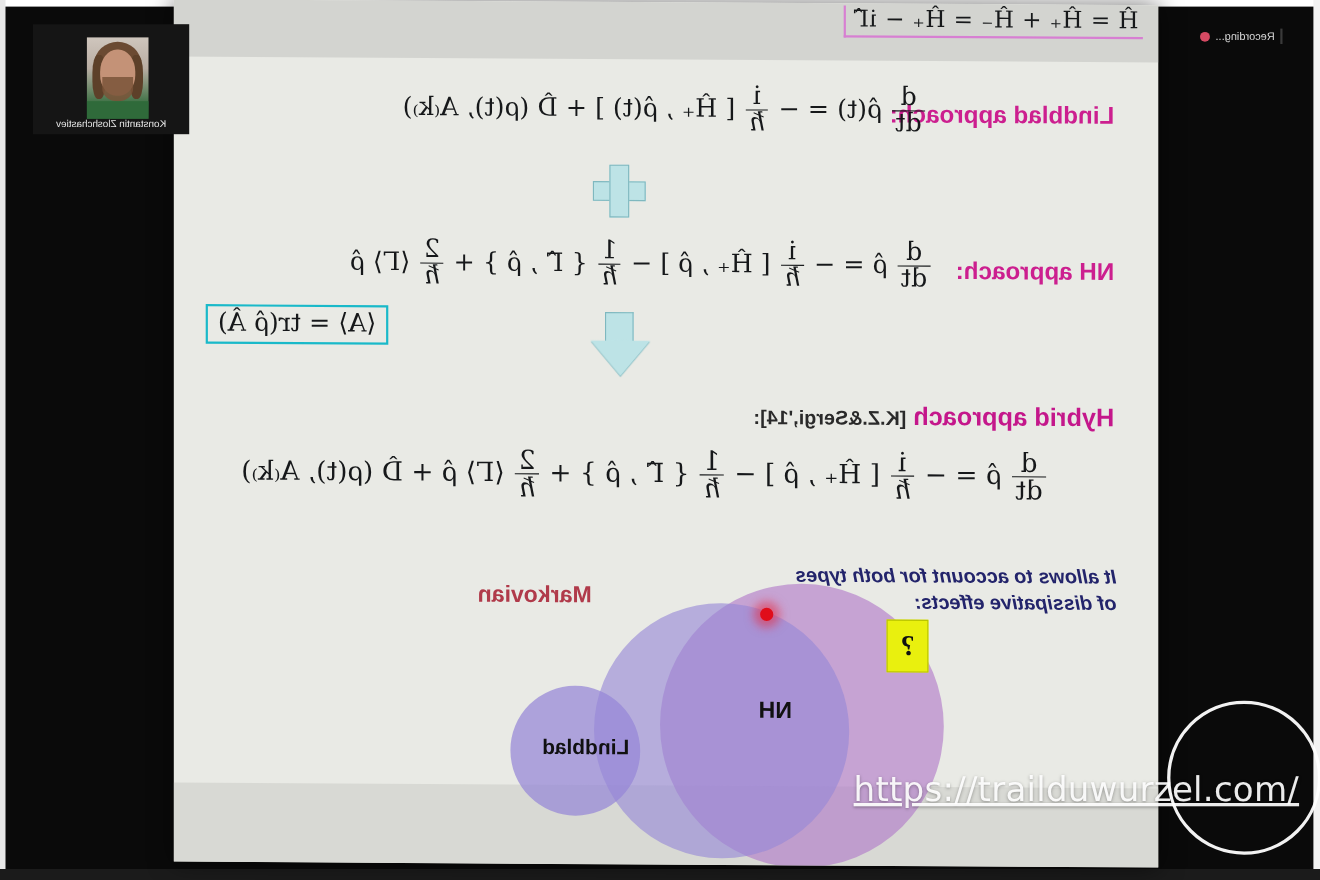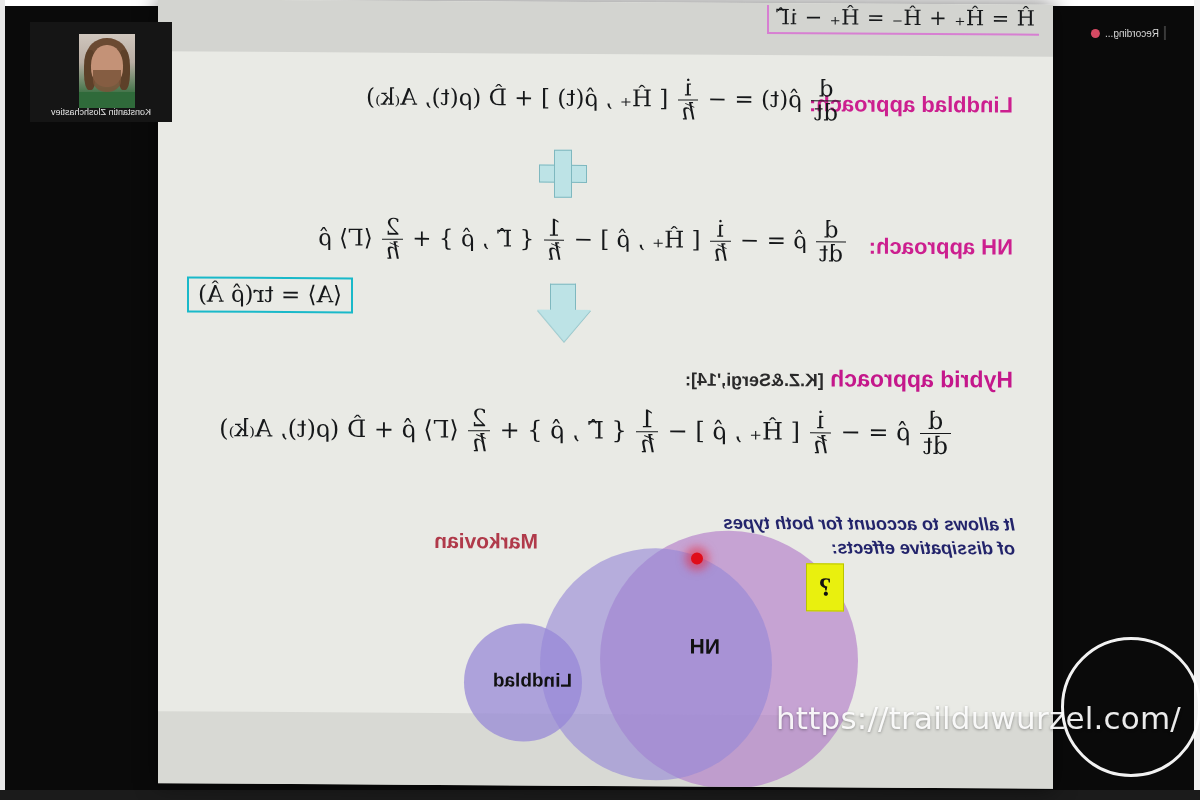--- a/index.html
+++ b/index.html
@@ -322,20 +322,21 @@
   
   .watermark {
     position: absolute;
     left: 776px; top: 700px;
     color: rgba(255,255,255,0.92);
     font-size: 31px;
     font-family: "DejaVu Sans", sans-serif;
     letter-spacing: 0.2px;
     white-space: nowrap;
     text-shadow: 0 1px 3px rgba(0,0,0,0.35);
+    text-decoration: underline;
   }
   .watermark-circle {
     position: absolute;
     left: 1061px; top: 637px;
     width: 134px; height: 134px;
     border: 3px solid rgba(255,255,255,0.95);
     border-radius: 50%;
   }
 </style>
 </head>

